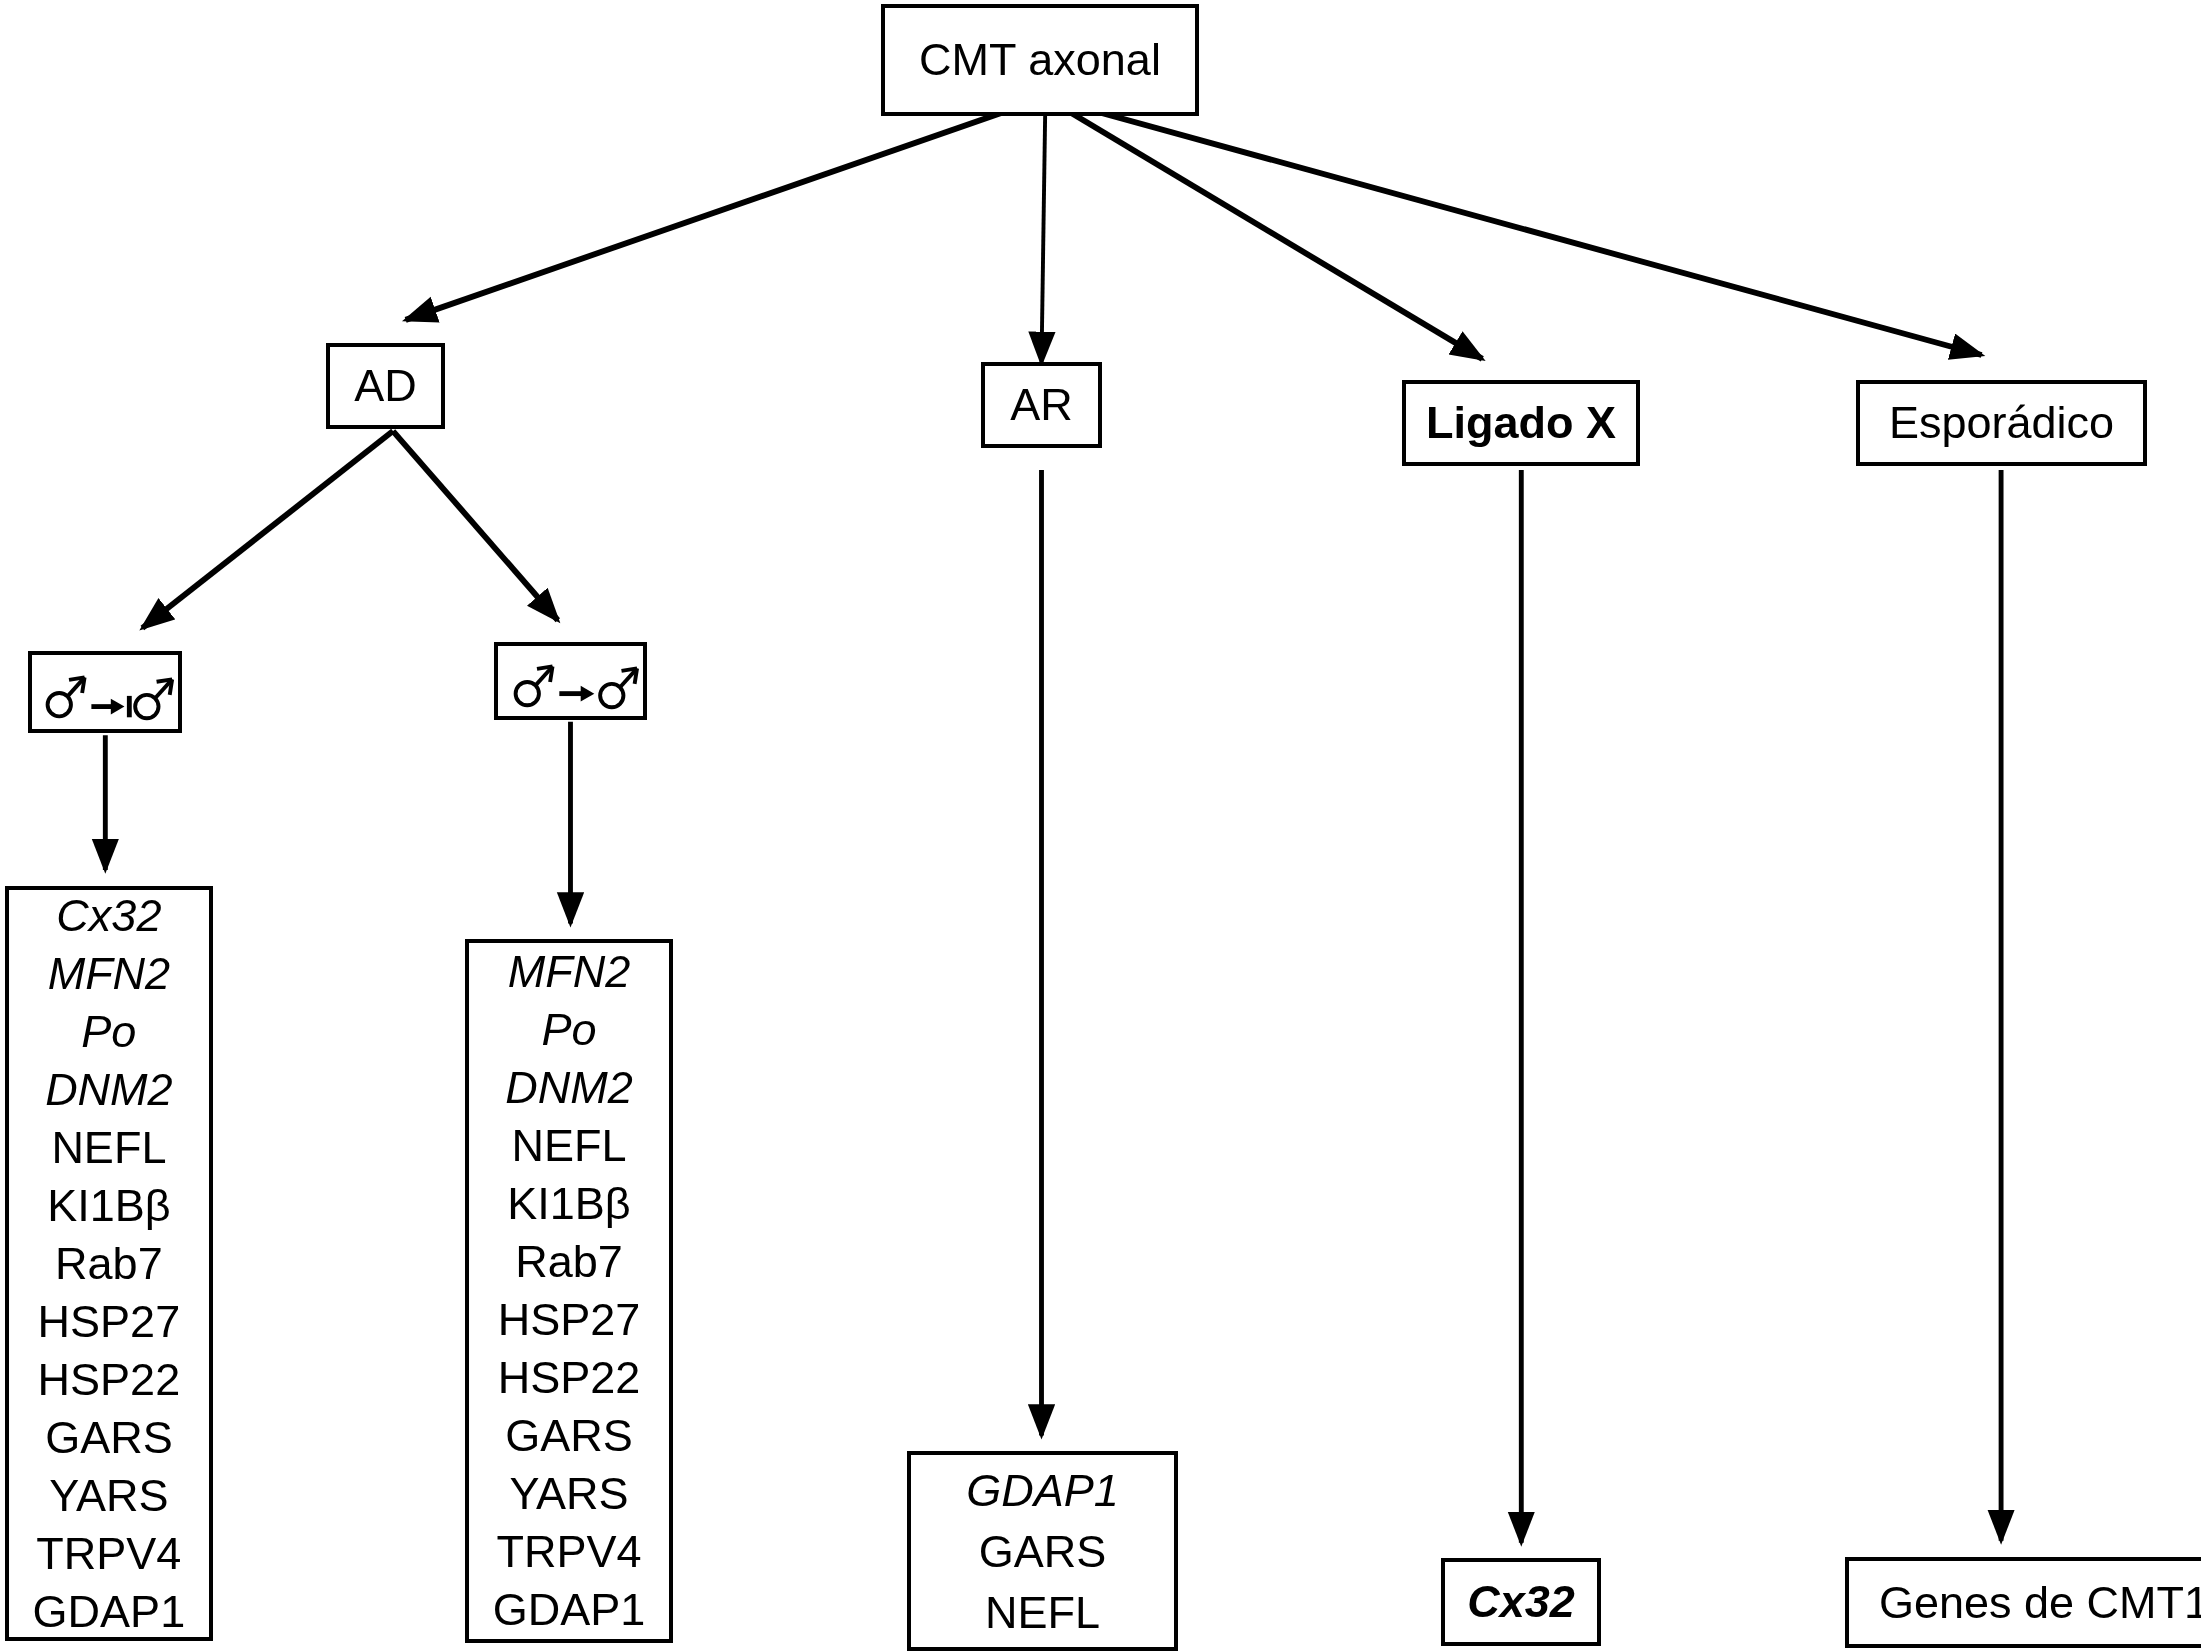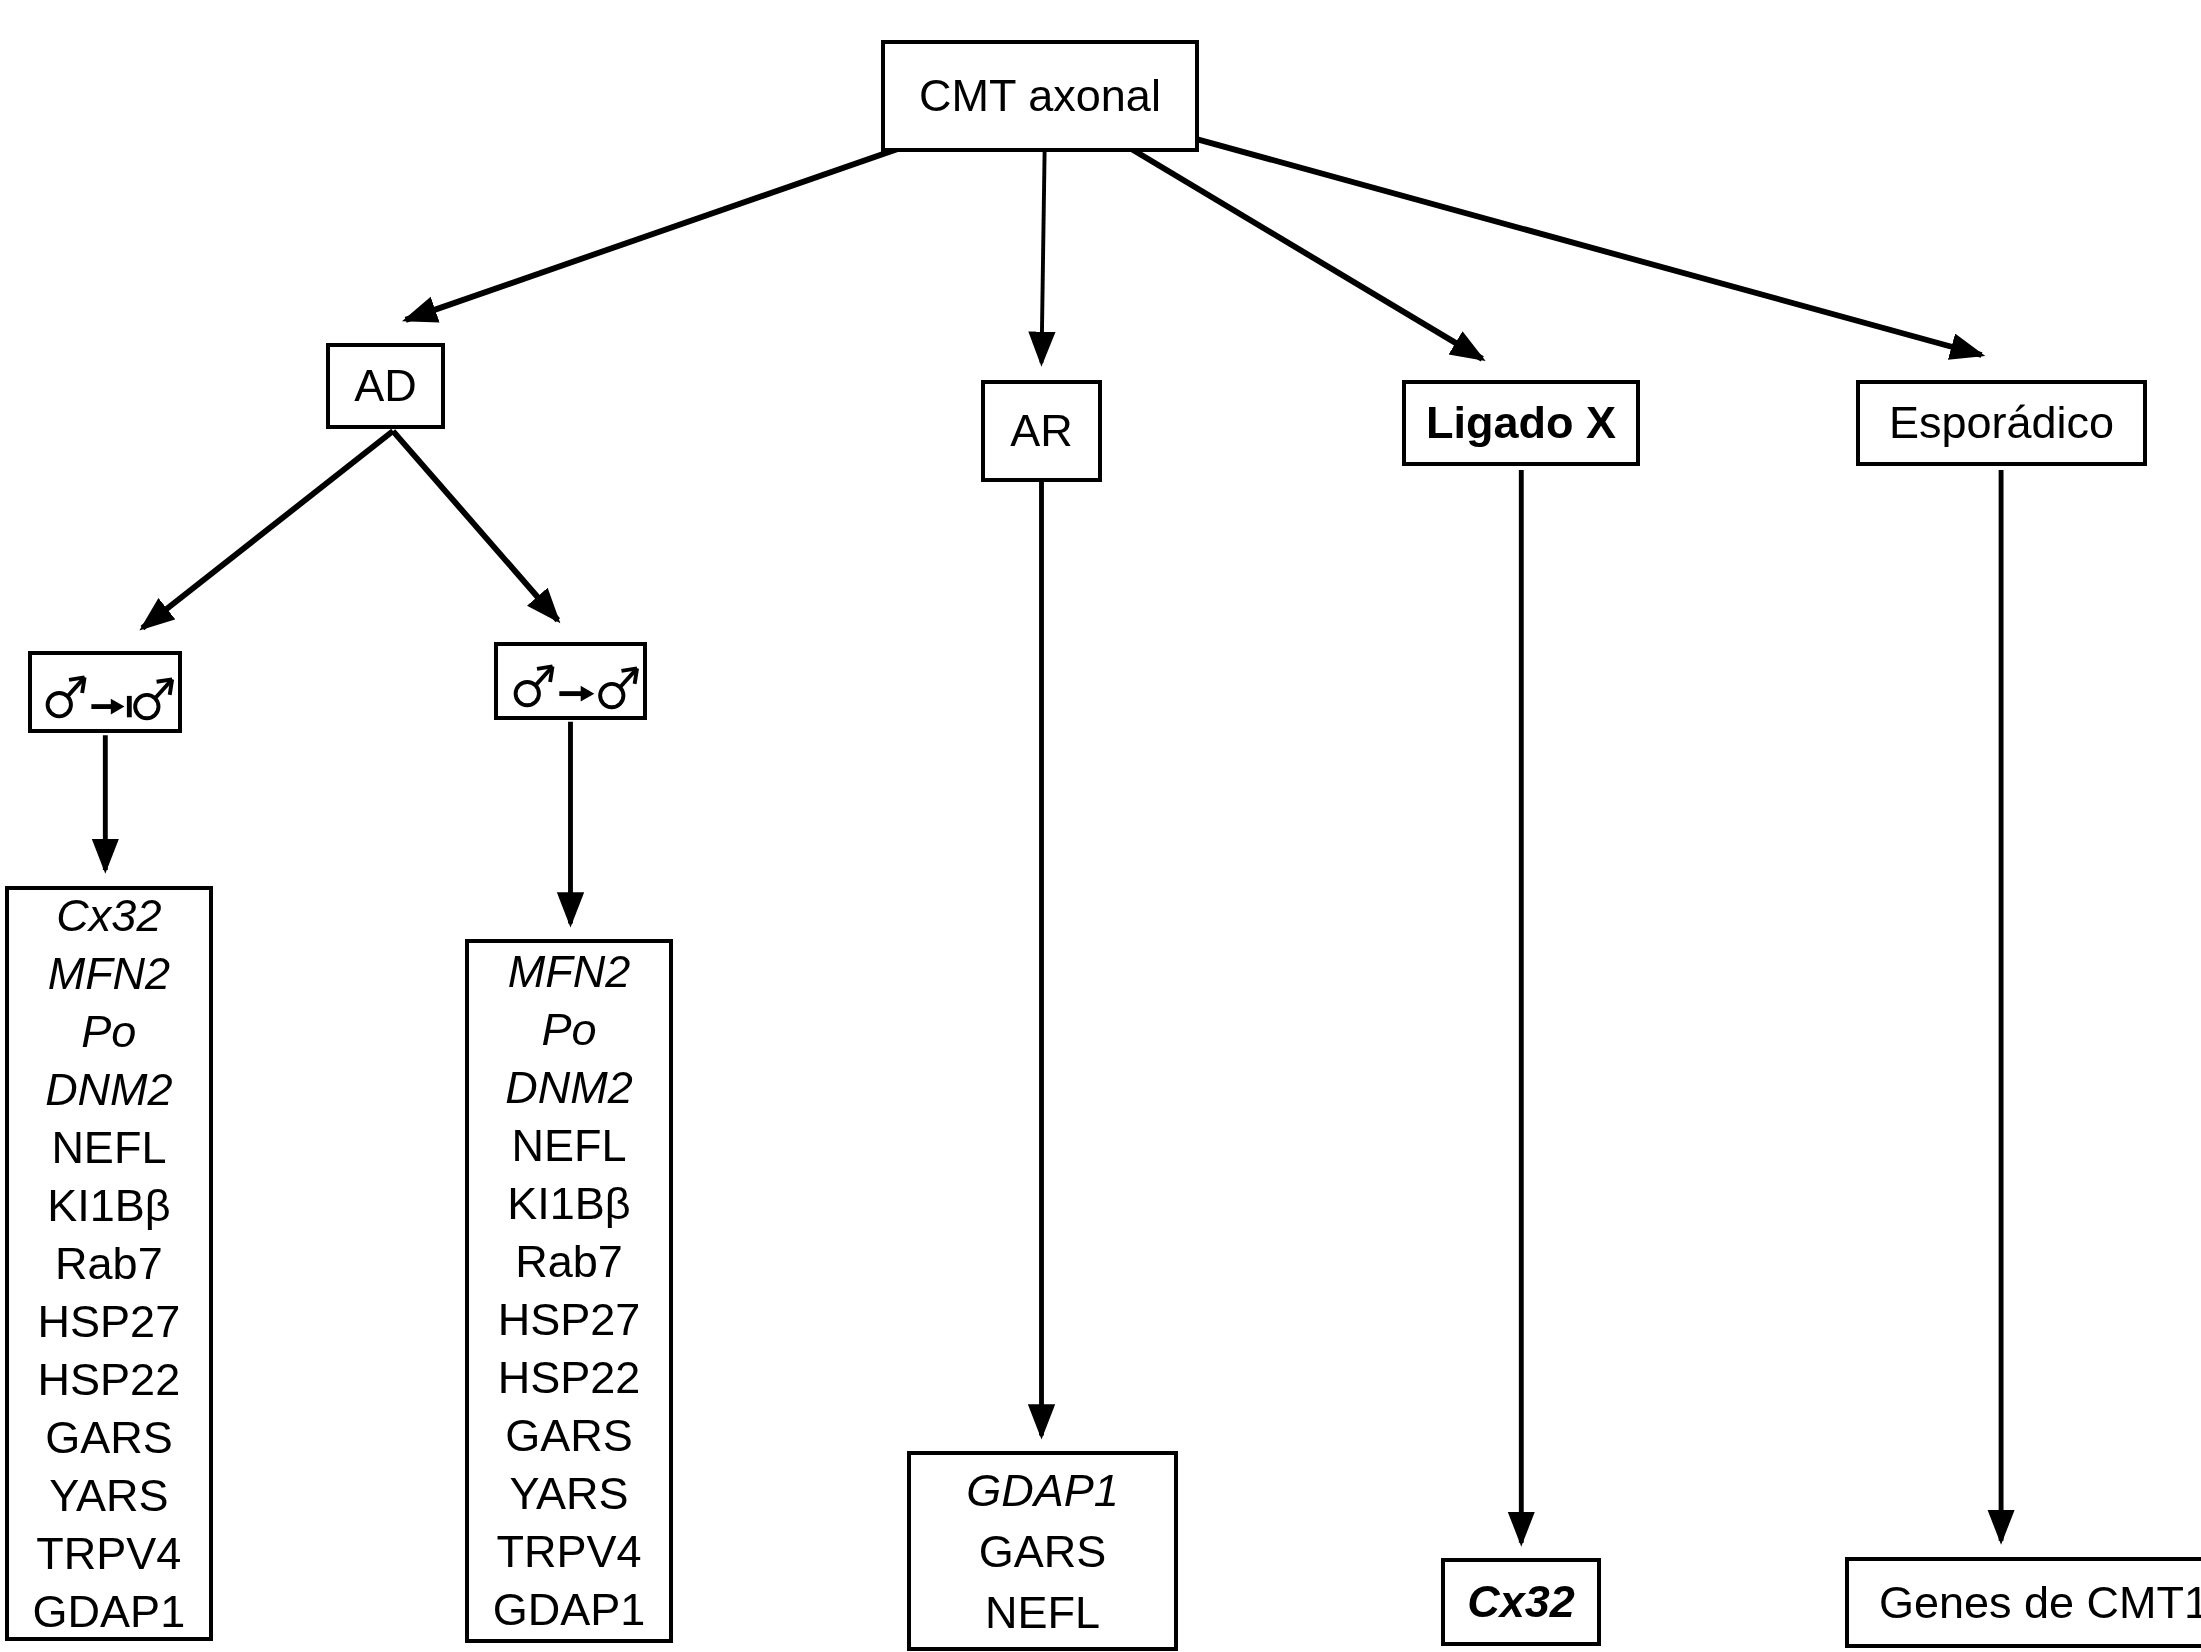--- a/index.html
+++ b/index.html
@@ -54,28 +54,28 @@
     <line x1="403" y1="442" x2="572" y2="636" stroke="#000" stroke-width="6" marker-end="url(#arr)"></line>
 
     <line x1="108" y1="754" x2="108" y2="892" stroke="#000" stroke-width="5" marker-end="url(#arr)"></line>
     <line x1="585" y1="740" x2="585" y2="947" stroke="#000" stroke-width="5" marker-end="url(#arr)"></line>
 
     <line x1="1068" y1="482" x2="1068" y2="1472" stroke="#000" stroke-width="5" marker-end="url(#arr)"></line>
     <line x1="1560" y1="482" x2="1560" y2="1582" stroke="#000" stroke-width="5" marker-end="url(#arr)"></line>
     <line x1="2052" y1="482" x2="2052" y2="1580" stroke="#000" stroke-width="5" marker-end="url(#arr)"></line>
   </svg>
 
-  <div class="box" style="left:881px;top:3.9px;width:318px;height:112px;margin-top:36px;">
+  <div class="box" style="left:881px;top:3.9px;width:318px;height:112px;">
     <span>CMT axonal</span>
   </div>
 
   <div class="box" style="left:326px;top:343px;width:119px;height:86px;">
     <span>AD</span>
   </div>
-  <div class="box" style="left:981px;top:380px;width:121px;height:102px;">
+  <div class="box" style="left:981px;top:362px;width:121px;height:86px;">
     <span>AR</span>
   </div>
   <div class="box" style="left:1402px;top:380px;width:238px;height:86px;font-weight:bold;">
     <span>Ligado X</span>
   </div>
   <div class="box" style="left:1856px;top:380px;width:291px;height:86px;">
     <span>Esporádico</span>
   </div>
 
   <div class="box icon-box" style="left:28px;top:651px;width:154px;height:82px;">

